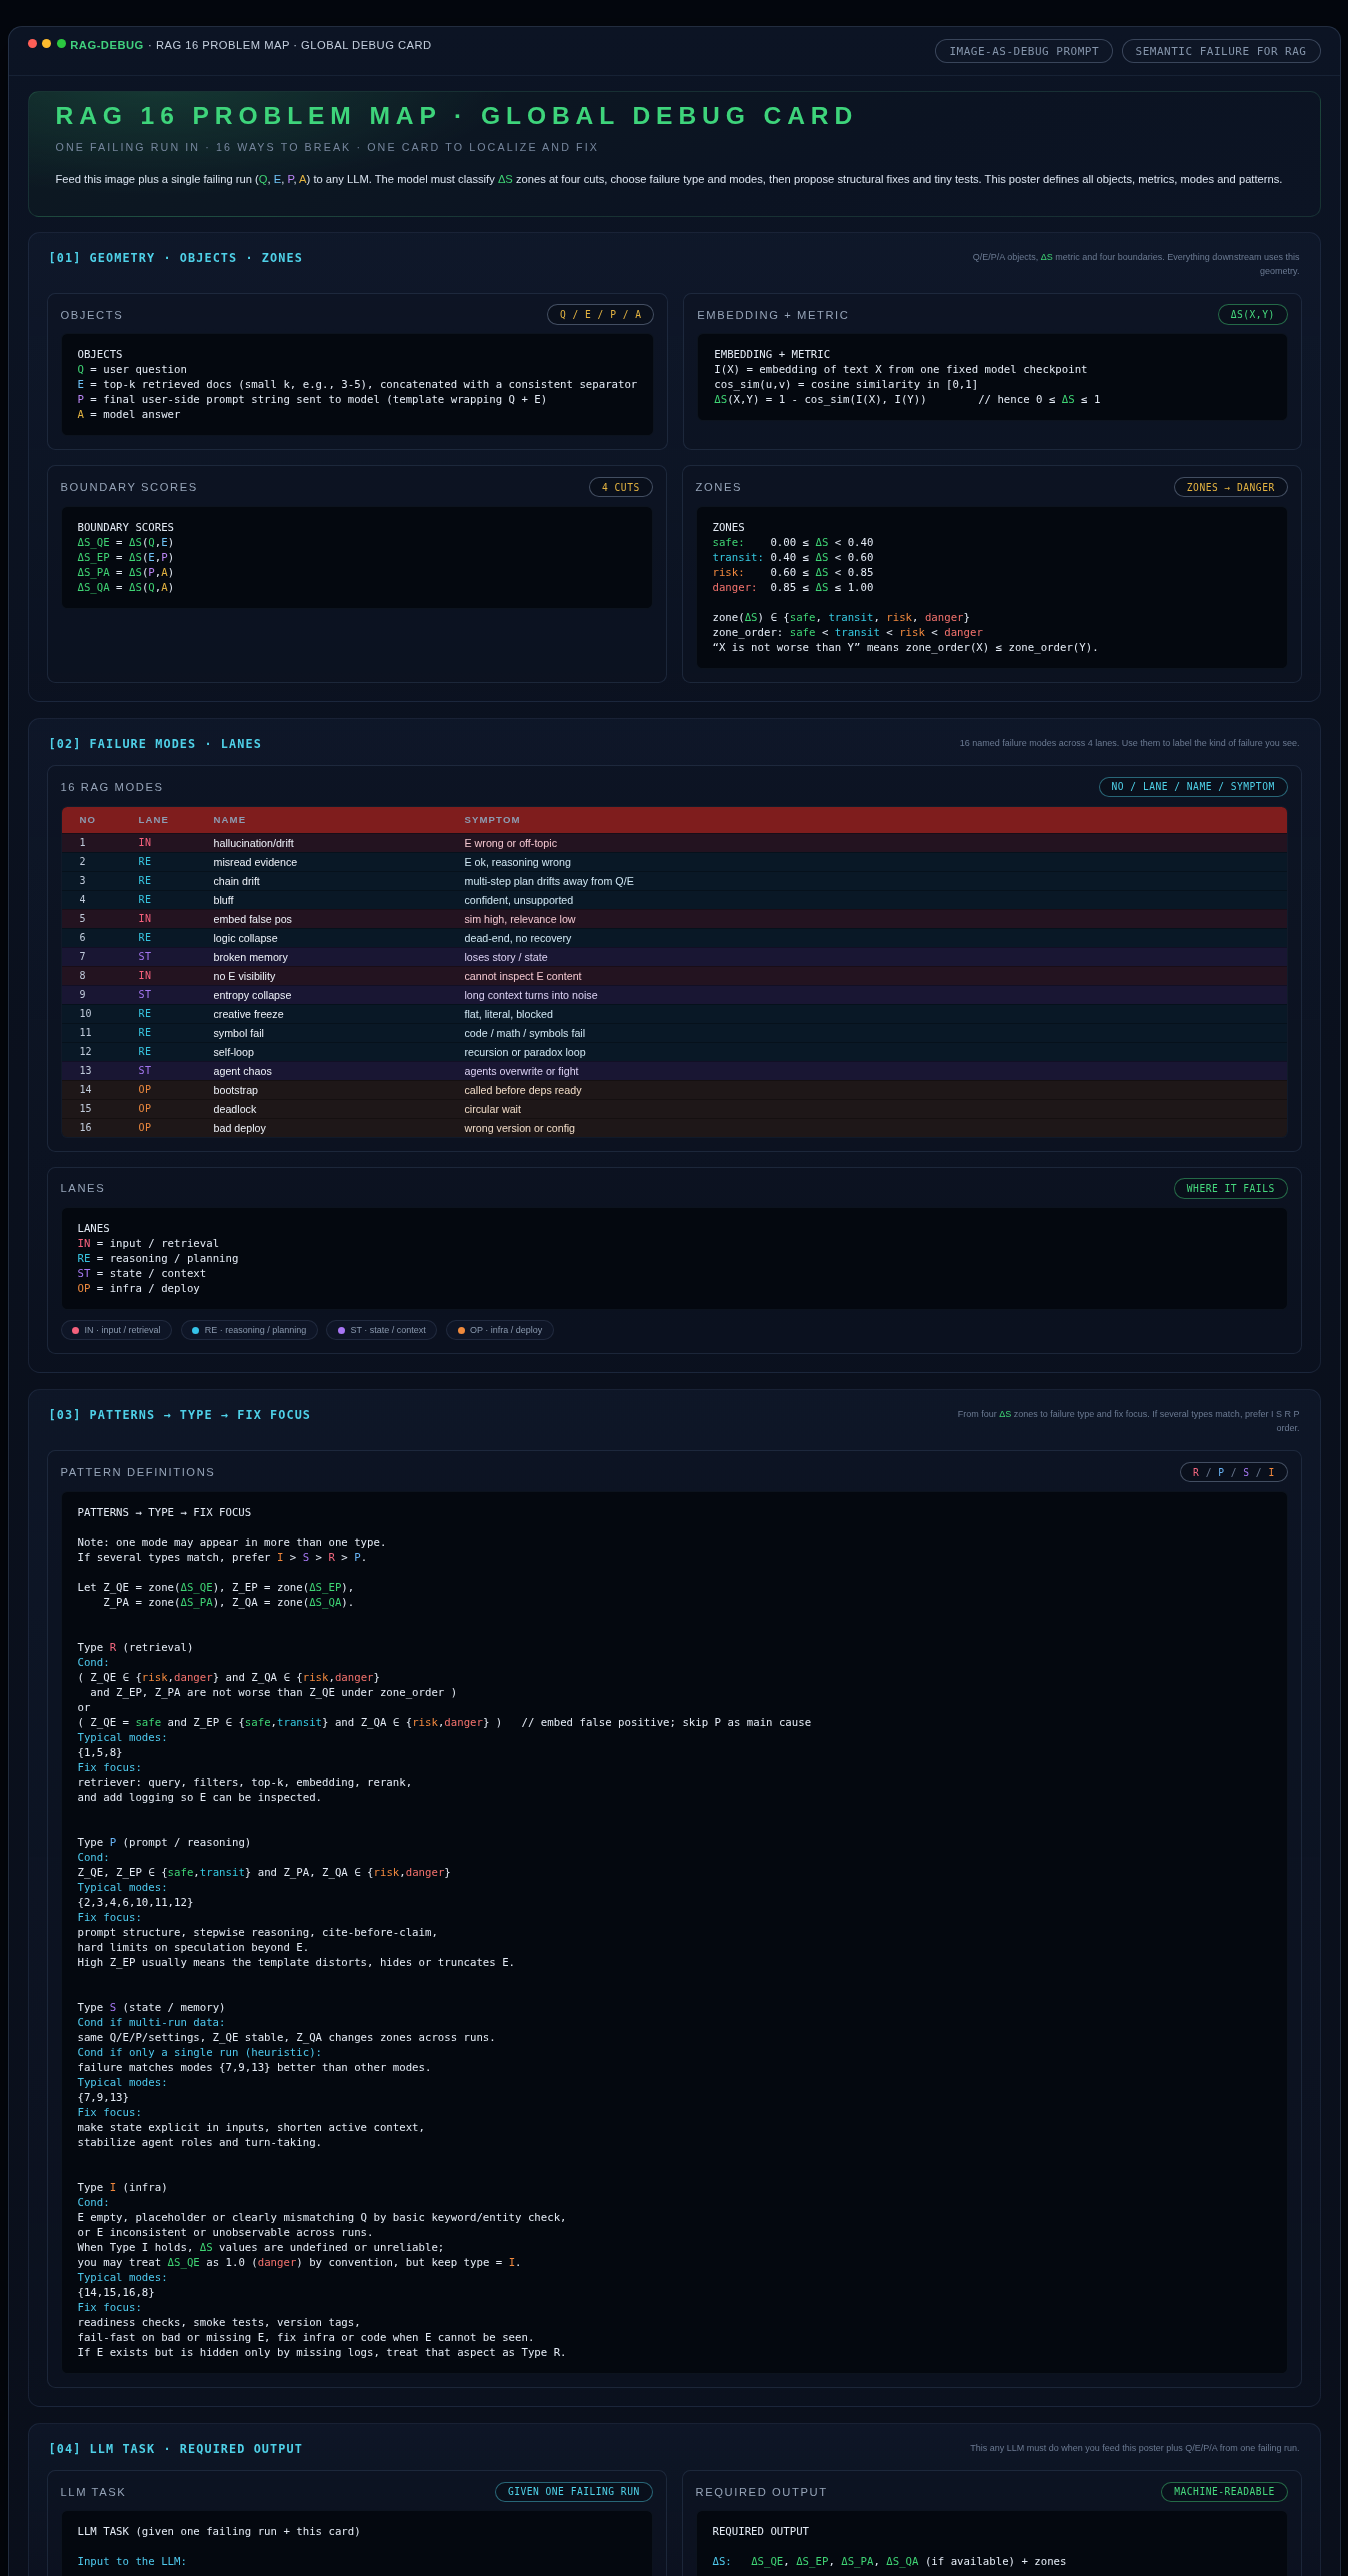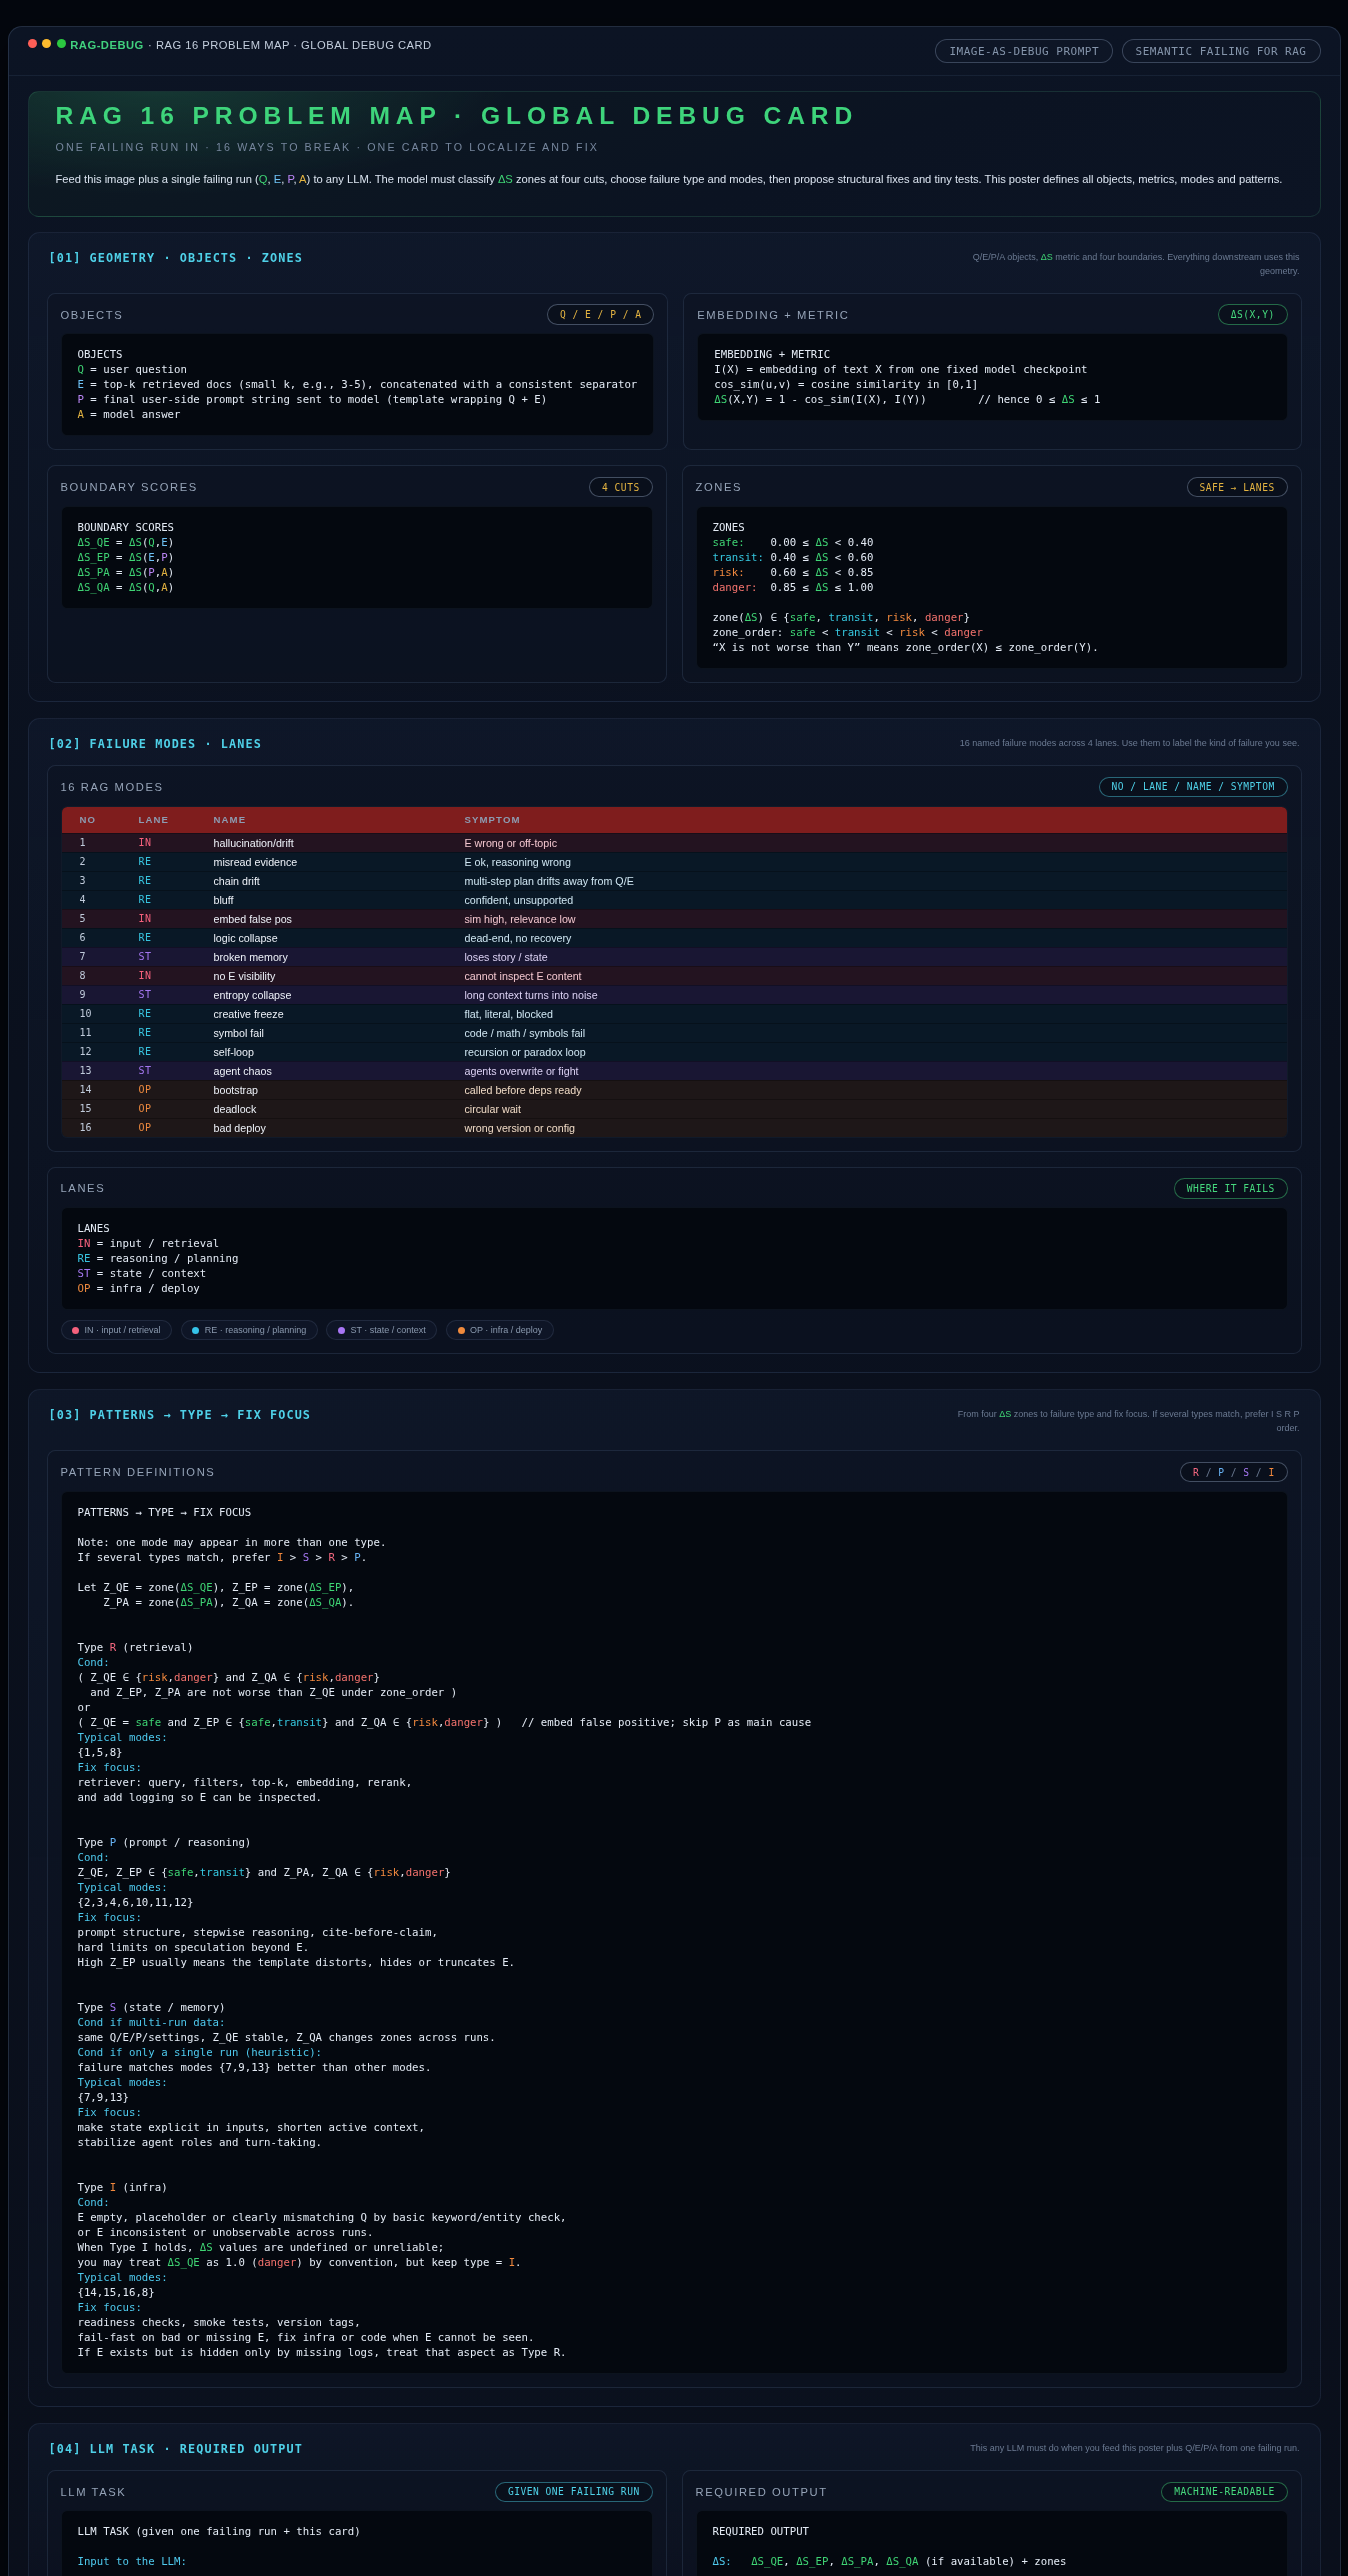--- a/index.html
+++ b/index.html
@@ -134,21 +134,21 @@
     <div class="dots">
       <span class="dot r"></span>
       <span class="dot y"></span>
       <span class="dot g"></span>
     </div>
     <div class="tb-title">
       <span class="app">RAG-DEBUG</span><span>· RAG 16 PROBLEM MAP · GLOBAL DEBUG CARD</span>
     </div>
     <div class="tb-pills">
       <span class="pill">IMAGE-AS-DEBUG PROMPT</span>
-      <span class="pill">SEMANTIC FAILING FOR RAG</span>
+      <span class="pill">SEMANTIC FAILURE FOR RAG</span>
     </div>
   </div>
 
   <div class="hero">
     <div class="hero-title">RAG 16 PROBLEM MAP · GLOBAL DEBUG CARD</div>
     <div class="hero-sub">ONE FAILING RUN IN · 16 WAYS TO BREAK · ONE CARD TO LOCALIZE AND FIX</div>
     <div class="hero-p"><span>Feed this image plus a single failing run (</span><span class="c-g">Q</span><span>, </span><span class="c-e">E</span><span>, </span><span class="c-p">P</span><span>, </span><span class="c-a">A</span><span>) to any LLM. The model must classify </span><span class="c-g">ΔS</span><span> zones at four cuts, choose failure type and modes, then propose structural fixes and tiny tests. This poster defines all objects, metrics, modes and patterns.</span></div>
   </div>
 
   <section class="card">
@@ -176,21 +176,21 @@
       <div class="panel">
         <div class="p-head">
           <span class="p-title">BOUNDARY SCORES</span>
           <span class="badge badge-amber"><span>4 CUTS</span></span>
         </div>
         <div class="code"><div class="line"><span>BOUNDARY SCORES</span></div><div class="line"><span class="c-g">ΔS_QE</span><span> = </span><span class="c-g">ΔS</span><span>(</span><span class="c-g">Q</span><span>,</span><span class="c-e">E</span><span>)</span></div><div class="line"><span class="c-g">ΔS_EP</span><span> = </span><span class="c-g">ΔS</span><span>(</span><span class="c-e">E</span><span>,</span><span class="c-p">P</span><span>)</span></div><div class="line"><span class="c-g">ΔS_PA</span><span> = </span><span class="c-g">ΔS</span><span>(</span><span class="c-p">P</span><span>,</span><span class="c-a">A</span><span>)</span></div><div class="line"><span class="c-g">ΔS_QA</span><span> = </span><span class="c-g">ΔS</span><span>(</span><span class="c-g">Q</span><span>,</span><span class="c-a">A</span><span>)</span></div></div>
       </div>
       <div class="panel">
         <div class="p-head">
           <span class="p-title">ZONES</span>
-          <span class="badge badge-amber"><span>SAFE → LANES</span></span>
+          <span class="badge badge-amber"><span>ZONES → DANGER</span></span>
         </div>
         <div class="code"><div class="line"><span>ZONES</span></div><div class="line"><span class="c-g">safe:</span><span>    0.00 ≤ </span><span class="c-g">ΔS</span><span> &lt; 0.40</span></div><div class="line"><span class="c-tr">transit:</span><span> 0.40 ≤ </span><span class="c-g">ΔS</span><span> &lt; 0.60</span></div><div class="line"><span class="c-rk">risk:</span><span>    0.60 ≤ </span><span class="c-g">ΔS</span><span> &lt; 0.85</span></div><div class="line"><span class="c-dg">danger:</span><span>  0.85 ≤ </span><span class="c-g">ΔS</span><span> ≤ 1.00</span></div><div class="line">&nbsp;</div><div class="line"><span>zone(</span><span class="c-g">ΔS</span><span>) ∈ {</span><span class="c-g">safe</span><span>, </span><span class="c-tr">transit</span><span>, </span><span class="c-rk">risk</span><span>, </span><span class="c-dg">danger</span><span>}</span></div><div class="line"><span>zone_order: </span><span class="c-g">safe</span><span> &lt; </span><span class="c-tr">transit</span><span> &lt; </span><span class="c-rk">risk</span><span> &lt; </span><span class="c-dg">danger</span></div><div class="line"><span>“X is not worse than Y” means zone_order(X) ≤ zone_order(Y).</span></div></div>
       </div>
     </div>
   </section>
 
   <section class="card">
     <div class="sec-head">
       <div class="sec-title">[02] FAILURE MODES · LANES</div>
       <div class="sec-note"><span class="c-dim">16 named failure modes across 4 lanes. Use them to label the kind of failure you see.</span></div>

